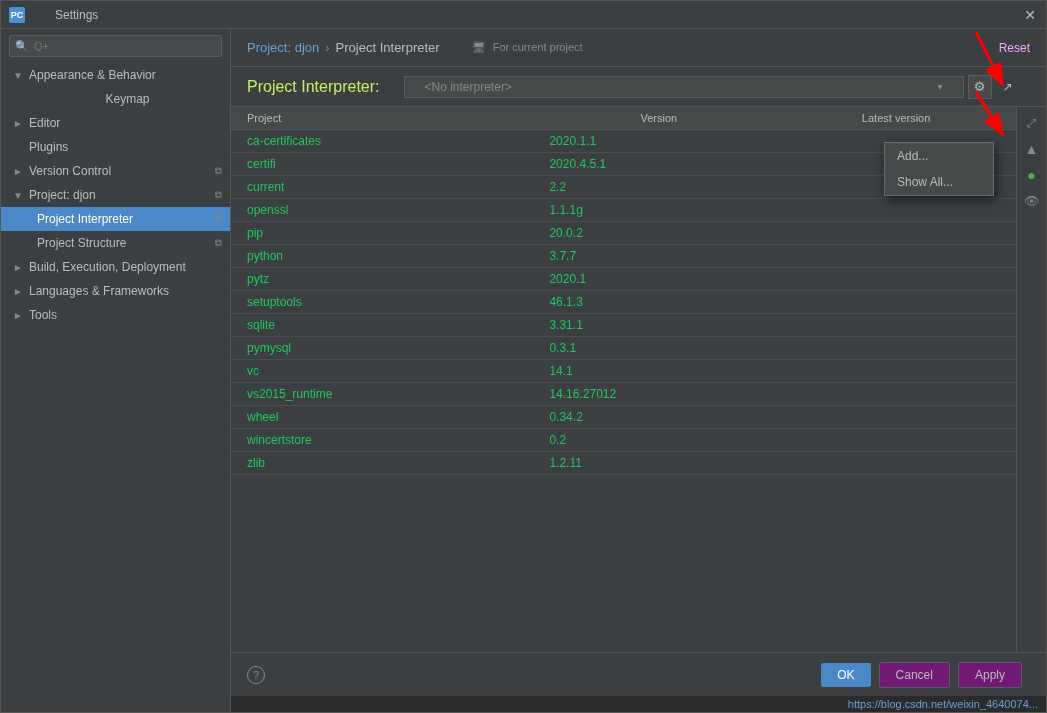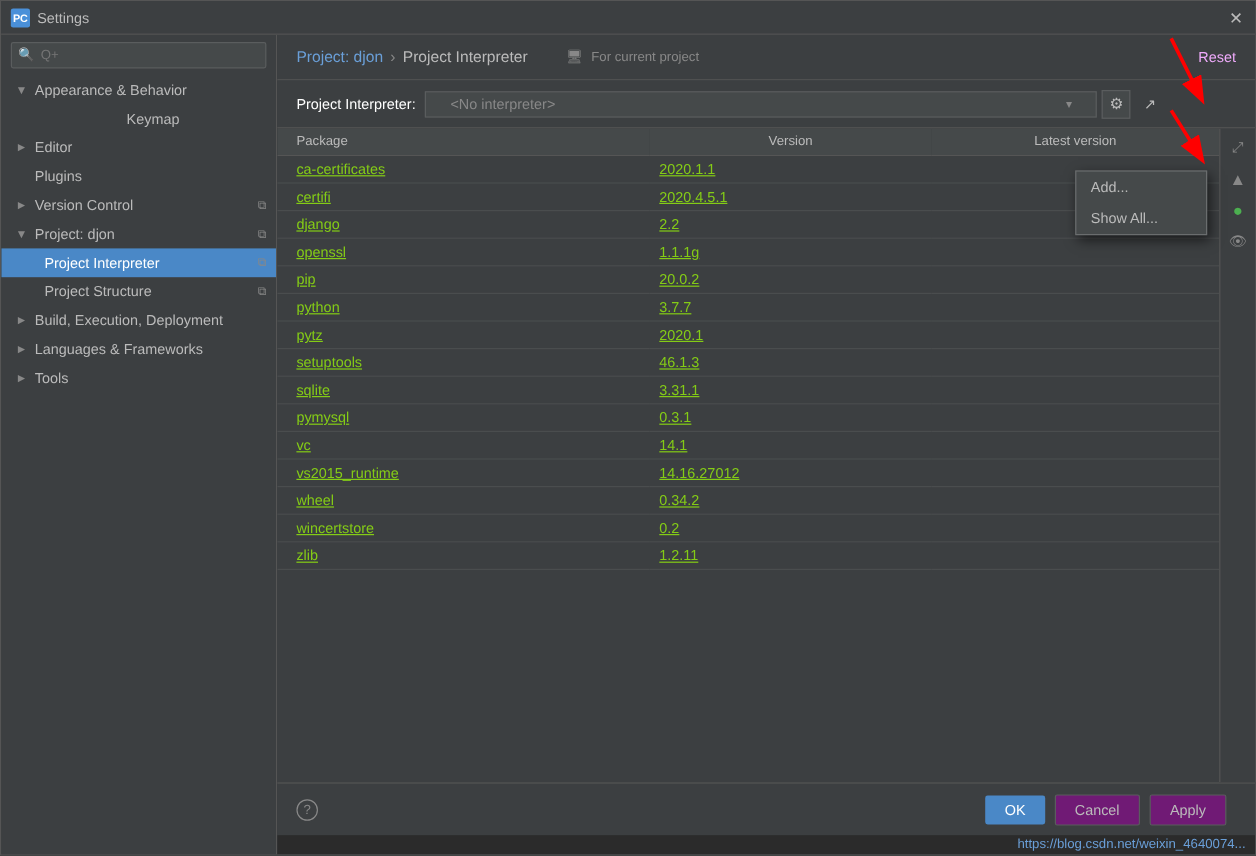--- a/index.html
+++ b/index.html
@@ -1,20 +1,20 @@
 <!DOCTYPE html>
 <html><head>
   <meta charset="utf-8">
   <style>
     * { box-sizing: border-box; margin: 0; padding: 0; }
     body { font-family: 'Segoe UI', Arial, sans-serif; font-size: 12px; background: #3c3f41; color: #bbb; width: 1047px; height: 713px; overflow: hidden; }
 
     .window { width: 1047px; height: 713px; display: flex; flex-direction: column; background: #3c3f41; border: 1px solid #555; }
 
-    .title-bar { background: #3c3f41; display: flex; align-items: center; padding: 4px 8px; border-bottom: 1px solid #555; height: 28px; flex-shrink: 0; }
+    .title-bar { background: #3c3f41; display: flex; align-items: center; padding: 4px 8px; border-bottom: 1px solid #555; height: 28px; flex-shrink: 0; gap: 24px; }
     .title-bar .app-icon { width: 16px; height: 16px; margin-right: 6px; background: #4a90d9; border-radius: 2px; display: flex; align-items: center; justify-content: center; color: white; font-size: 9px; font-weight: bold; flex-shrink: 0; }
     .title-bar .title-text { color: #bbb; font-size: 12px; flex: 1; }
     .title-bar .close-btn { width: 16px; height: 16px; display: flex; align-items: center; justify-content: center; cursor: pointer; color: #bbb; font-size: 14px; }
 
     .main-content { display: flex; flex: 1; overflow: hidden; }
 
     
     .sidebar { width: 230px; background: #3c3f41; border-right: 1px solid #555; display: flex; flex-direction: column; flex-shrink: 0; overflow-y: auto; }
     .search-box { margin: 6px 8px; position: relative; }
     .search-box input { width: 100%; background: #45494a; border: 1px solid #5a5d5e; color: #bbb; padding: 4px 8px 4px 24px; font-size: 11px; border-radius: 2px; outline: none; }
@@ -36,36 +36,36 @@
     .breadcrumb { display: flex; align-items: center; flex: 1; }
     .breadcrumb-item { color: #6a9fd8; font-size: 13px; cursor: pointer; }
     .breadcrumb-sep { color: #888; margin: 0 6px; font-size: 13px; }
     .breadcrumb-current { color: #bbb; font-size: 13px; }
     .for-current { color: #888; font-size: 11px; margin-left: 32px; }
     .for-current .monitor-icon { margin-right: 4px; }
     .reset-btn { color: #f0abfc; font-size: 12px; cursor: pointer; margin-left: auto; }
 
     
     .interpreter-row { display: flex; align-items: center; padding: 8px 16px; border-bottom: 1px solid #555; height: 40px; flex-shrink: 0; background: #3c3f41; }
-    .interpreter-label { color: #ffffff; font-size: 12px; margin-right: 8px; }
+    .interpreter-label { color: #bef264; font-size: 16px; margin-right: 24px; }
     .interpreter-dropdown { flex: 1; background: #45494a; border: 1px solid #5a5d5e; color: #888; padding: 3px 20px; font-size: 12px; display: flex; align-items: center; cursor: pointer; position: relative; max-width: 560px; }
     .interpreter-dropdown .dropdown-text { flex: 1; }
     .interpreter-dropdown .dropdown-arrow { color: #888; font-size: 10px; margin-left: 4px; }
     .gear-btn { width: 24px; height: 24px; background: #45494a; border: 1px solid #5a5d5e; display: flex; align-items: center; justify-content: center; cursor: pointer; margin-left: 4px; color: #bbb; font-size: 13px; }
     .ext-link-btn { width: 24px; height: 24px; background: transparent; border: none; display: flex; align-items: center; justify-content: center; cursor: pointer; margin-left: 4px; color: #bbb; font-size: 12px; }
 
     
     .table-area { flex: 1; overflow: hidden; display: flex; position: relative; }
     .table-scroll { flex: 1; overflow-y: auto; overflow-x: hidden; }
 
     .pkg-table { width: 100%; border-collapse: collapse; }
     .pkg-table thead th { background: #45494a; color: #bbb; text-align: center; padding: 5px 8px; font-size: 11px; font-weight: normal; border-bottom: 1px solid #555; position: sticky; top: 0; z-index: 5; }
     .pkg-table thead th:first-child { text-align: left; padding-left: 16px; }
     .pkg-table tbody tr { border-bottom: 1px solid #4a4d4e; }
-    .pkg-table tbody td { padding: 4px 8px; font-size: 12px; color: #84cc16; text-decoration: underline; }
+    .pkg-table tbody td { padding: 4px 8px; font-size: 12px; color: #22c55e; }
     .pkg-table tbody td:first-child { padding-left: 16px; }
 
     
     .table-side-icons { width: 30px; display: flex; flex-direction: column; align-items: center; padding-top: 5px; border-left: 1px solid #555; background: #3c3f41; }
     .side-icon { width: 22px; height: 22px; display: flex; align-items: center; justify-content: center; cursor: pointer; color: #888; font-size: 14px; margin-bottom: 4px; }
     .side-icon.green { color: #4caf50; }
     .side-icon.eye { font-size: 12px; }
 
     
     .bottom-bar { display: flex; align-items: center; justify-content: flex-end; padding: 8px 16px; border-top: 1px solid #555; background: #3c3f41; height: 44px; flex-shrink: 0; }
@@ -76,21 +76,21 @@
 
     
     .url-bar { background: #2b2b2b; color: #6a9fd8; font-size: 11px; padding: 2px 8px; text-align: right; }
 
     
     .table-scroll::-webkit-scrollbar { width: 8px; }
     .table-scroll::-webkit-scrollbar-track { background: #3c3f41; }
     .table-scroll::-webkit-scrollbar-thumb { background: #5a5d5e; border-radius: 2px; }
 
     
-    .popup-menu { position: absolute; top: 75px; right: 40px; background: #45494a; border: 1px solid #6a6d6e; z-index: 200; width: 110px; box-shadow: 2px 4px 10px rgba(0,0,0,0.6); }
+    .popup-menu { position: absolute; top: 75px; right: 52px; background: #45494a; border: 1px solid #6a6d6e; z-index: 200; width: 110px; box-shadow: 2px 4px 10px rgba(0,0,0,0.6); }
     .popup-menu-item { padding: 6px 12px; cursor: pointer; color: #bbb; font-size: 12px; }
 
     
     .arrow-container { position: absolute; pointer-events: none; z-index: 300; }
   </style>
 </head>
 <body>
 
 <div class="window">
 
@@ -214,38 +214,38 @@
             </marker>
           </defs>
         </svg>
       </div>
 
       <div class="table-area">
         <div class="table-scroll">
           <table class="pkg-table">
             <thead>
               <tr>
-                <th>Package</th>
+                <th>Project</th>
                 <th>Version</th>
                 <th>Latest version</th>
               </tr>
             </thead>
             <tbody id="table-body">
             <tr>
     <td>ca-certificates</td>
     <td>2020.1.1</td>
     <td></td>
   </tr>
                 <tr>
     <td>certifi</td>
     <td>2020.4.5.1</td>
     <td></td>
   </tr>
                 <tr>
-    <td>django</td>
+    <td>current</td>
     <td>2.2</td>
     <td></td>
   </tr>
                 <tr>
     <td>openssl</td>
     <td>1.1.1g</td>
     <td></td>
   </tr>
                 <tr>
     <td>pip</td>

